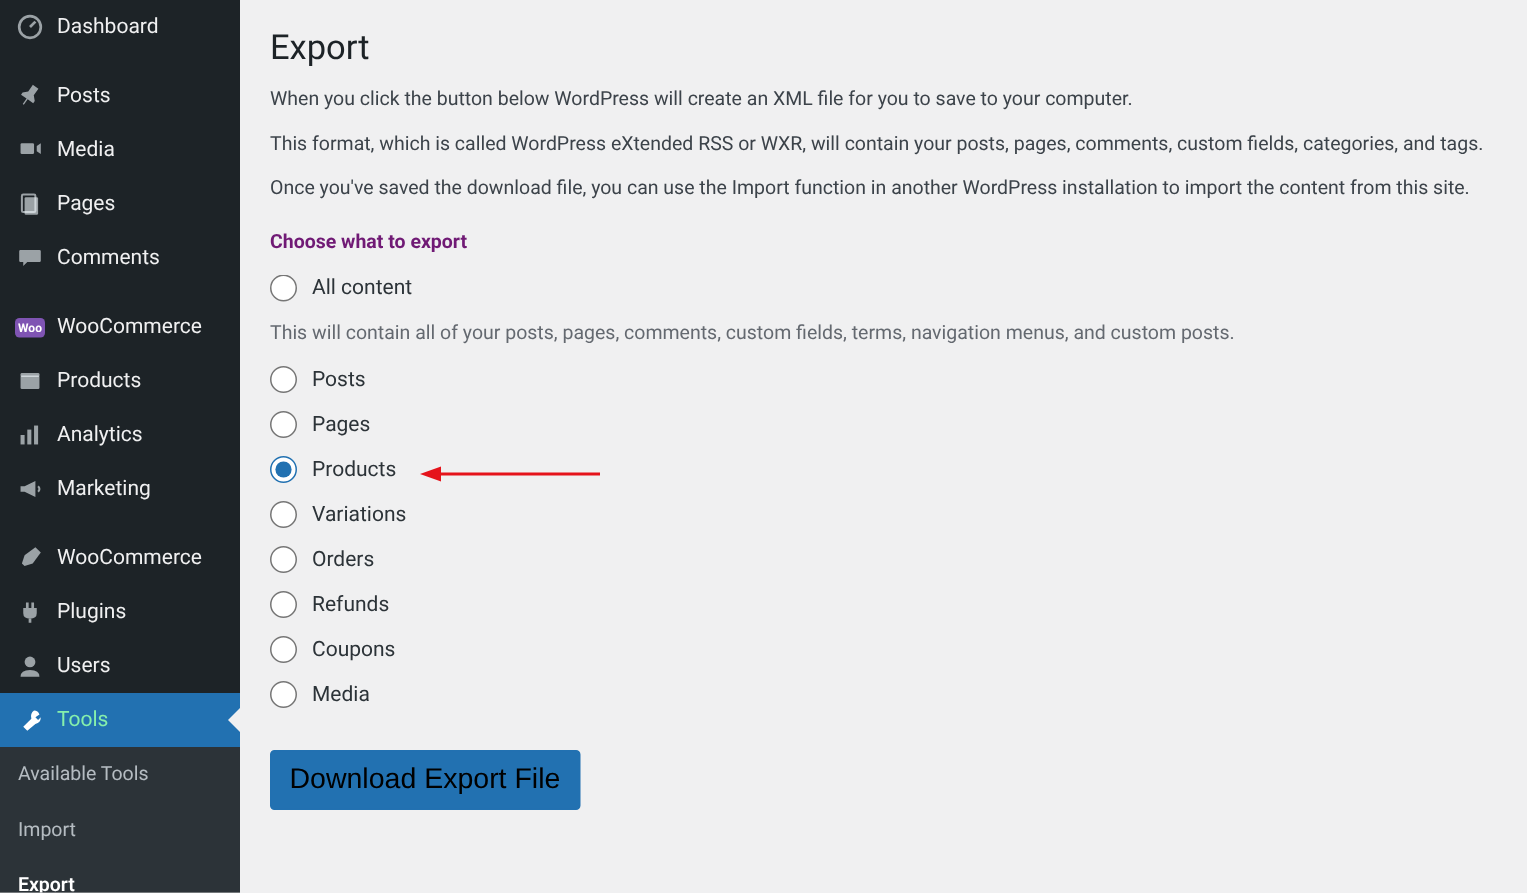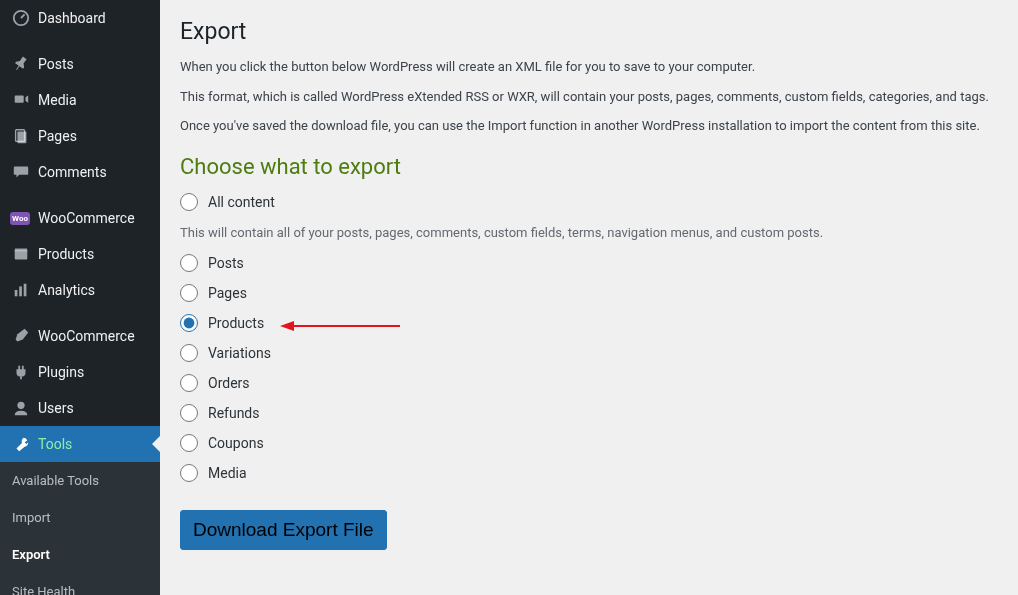--- a/index.html
+++ b/index.html
@@ -1,31 +1,31 @@
 <!DOCTYPE html>
 <html><head>
   <meta charset="utf-8">
   <style>
     * { margin: 0; padding: 0; box-sizing: border-box; }
     body { font-family: -apple-system, BlinkMacSystemFont, "Segoe UI", Roboto, sans-serif; font-size: 13px; color: #3c434a; background: #f0f0f1; display: flex; height: 595px; width: 1018px; overflow: hidden; }
     
     .sidebar { width: 160px; background: #1d2327; color: #fff; flex-shrink: 0; }
     .sidebar-item { display: flex; align-items: center; padding: 8px 10px; cursor: pointer; color: #f0f0f1; font-size: 14px; }
-    .sidebar-item .icon { width: 20px; height: 20px; margin-right: 8px; display: inline-flex; align-items: center; justify-content: flex-end; color: rgba(240,246,252,0.6); flex-shrink: 0; }
+    .sidebar-item .icon { width: 20px; height: 20px; margin-right: 8px; display: inline-flex; align-items: center; justify-content: center; color: rgba(240,246,252,0.6); flex-shrink: 0; }
     .sidebar-item.active { background: #2271b1; color: #86efac; position: relative; }
     .sidebar-item.active .icon { color: #fff; }
     .sidebar-item.active::after { content: ""; position: absolute; right: 0; top: 50%; margin-top: -8px; border: 8px solid transparent; border-right-color: #f0f0f1; }
     .sidebar-separator { height: 10px; }
     .submenu { background: #2c3338; }
     .submenu-item { padding: 11px 12px; color: rgba(240,246,252,0.7); font-size: 13px; cursor: pointer; }
     .submenu-item.current { color: #fff; font-weight: 600; }
 
     .main { flex: 1; padding: 10px 20px 20px 20px; overflow-y: auto; }
     h1 { font-size: 23px; font-weight: 400; margin: 8px 0 12px 0; color: #1d2327; }
-    h2 { font-size: 22px; font-weight: 400; margin: 18px 0 14px 0; color: #4d7c0f; }
+    h2 { font-size: 13px; font-weight: 700; margin: 18px 0 14px 0; color: #701a75; }
     p { margin: 10px 0; font-size: 13px; color: #3c434a; line-height: 1.5; }
     .hint { color: #646970; margin: 0 0 12px 0; }
     .radio-row { display: flex; align-items: center; margin: 12px 0; }
     .radio-row input[type=radio] { margin-right: 10px; width: 18px; height: 18px; accent-color: #2271b1; }
     .radio-row label { font-size: 14px; color: #2c3338; cursor: pointer; }
     .button-primary { background: #2271b1; color: #000000; border: 1px solid #2271b1; border-radius: 3px; padding: 8px 12px; font-size: 19px; cursor: pointer; margin-top: 16px; }
     
     .arrow { position: absolute; pointer-events: none; }
   </style>
 </head>
@@ -95,20 +95,29 @@
   <div class="sidebar-item">
     <span class="icon">
         <svg viewBox="0 0 20 20" width="18" height="18" fill="currentColor">
           <rect x="3" y="10" width="3" height="7"></rect>
           <rect x="8" y="6" width="3" height="11"></rect>
           <rect x="13" y="3" width="3" height="14"></rect>
         </svg>
       </span>
     <span>Analytics</span>
   </div>
+  <div class="sidebar-item">
+    <span class="icon">
+        <svg viewBox="0 0 20 20" width="18" height="18" fill="currentColor">
+          <path d="M3 8 L3 12 L6 12 L14 16 L14 4 L6 8 Z"></path>
+          <path d="M16 8 Q18 10 16 12" fill="none" stroke="currentColor" stroke-width="1.5"></path>
+        </svg>
+      </span>
+    <span>Marketing</span>
+  </div>
   <div class="sidebar-separator"></div>
   <div class="sidebar-item">
     <span class="icon">
         <svg viewBox="0 0 20 20" width="18" height="18" fill="currentColor">
           <path d="M4 14 L6 8 L14 2 L18 6 L12 14 L6 16 Z"></path>
         </svg>
       </span>
     <span>WooCommerce</span>
   </div>
   <div class="sidebar-item">

